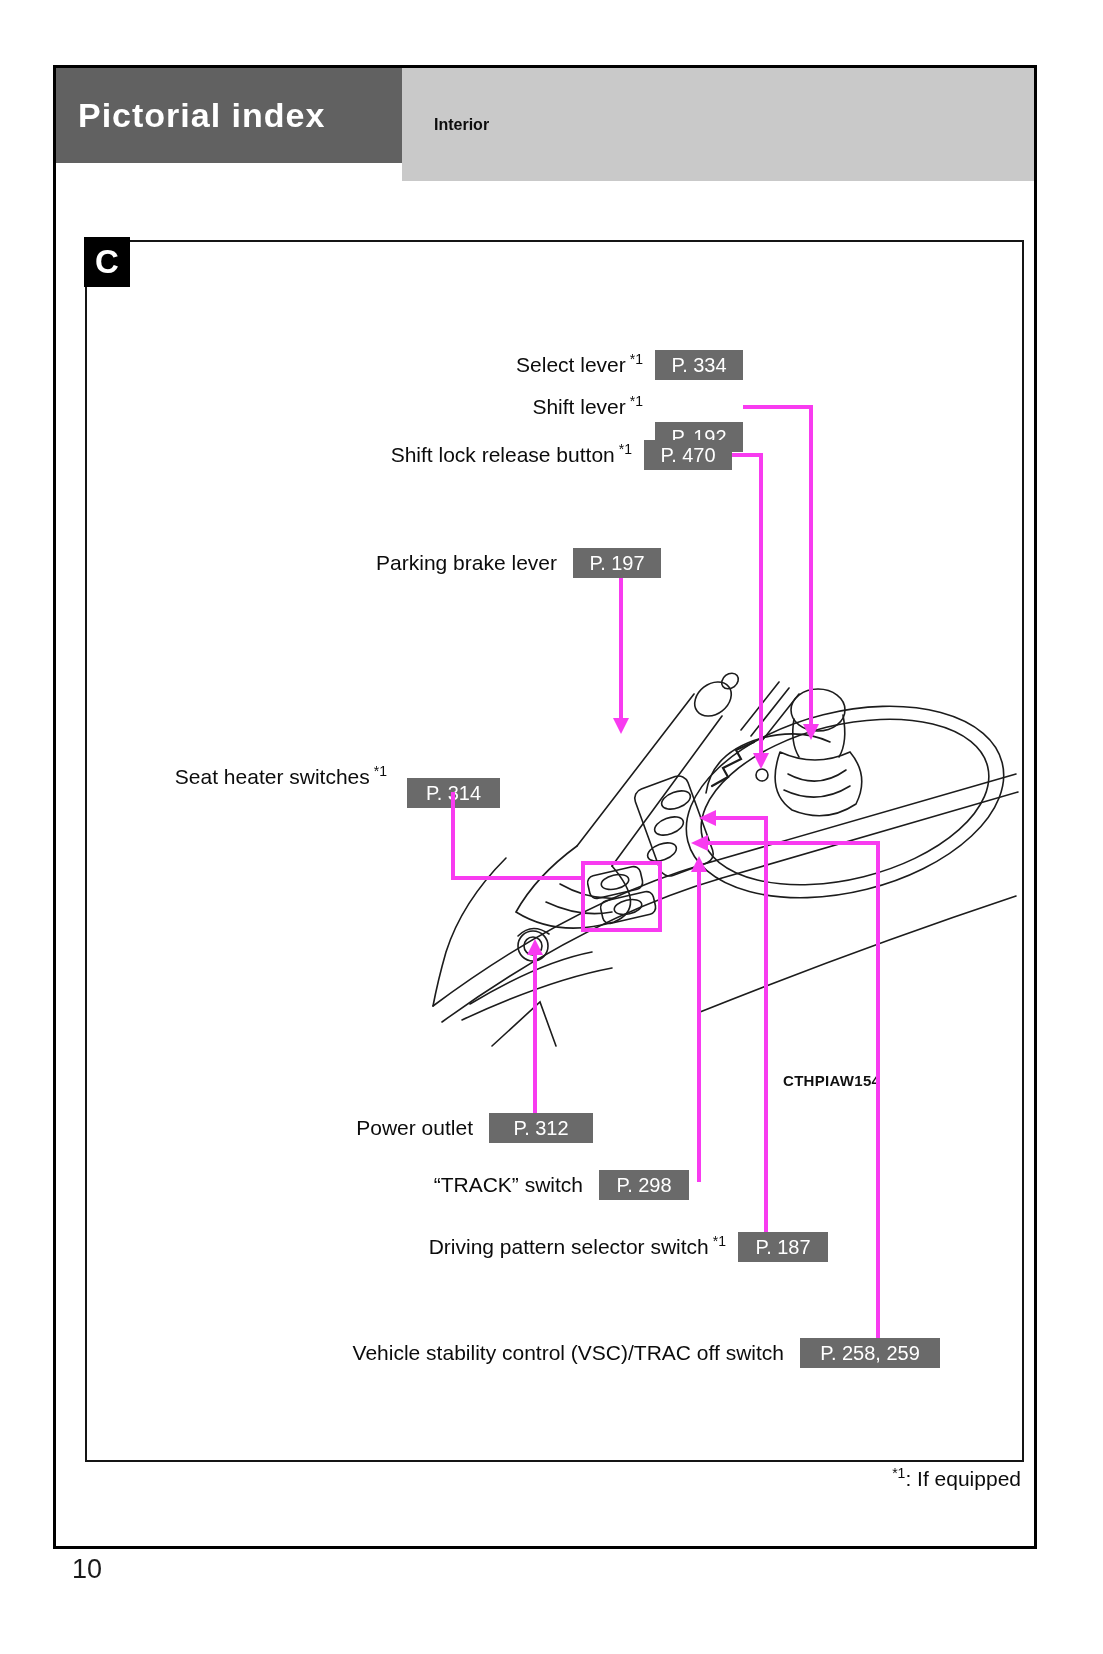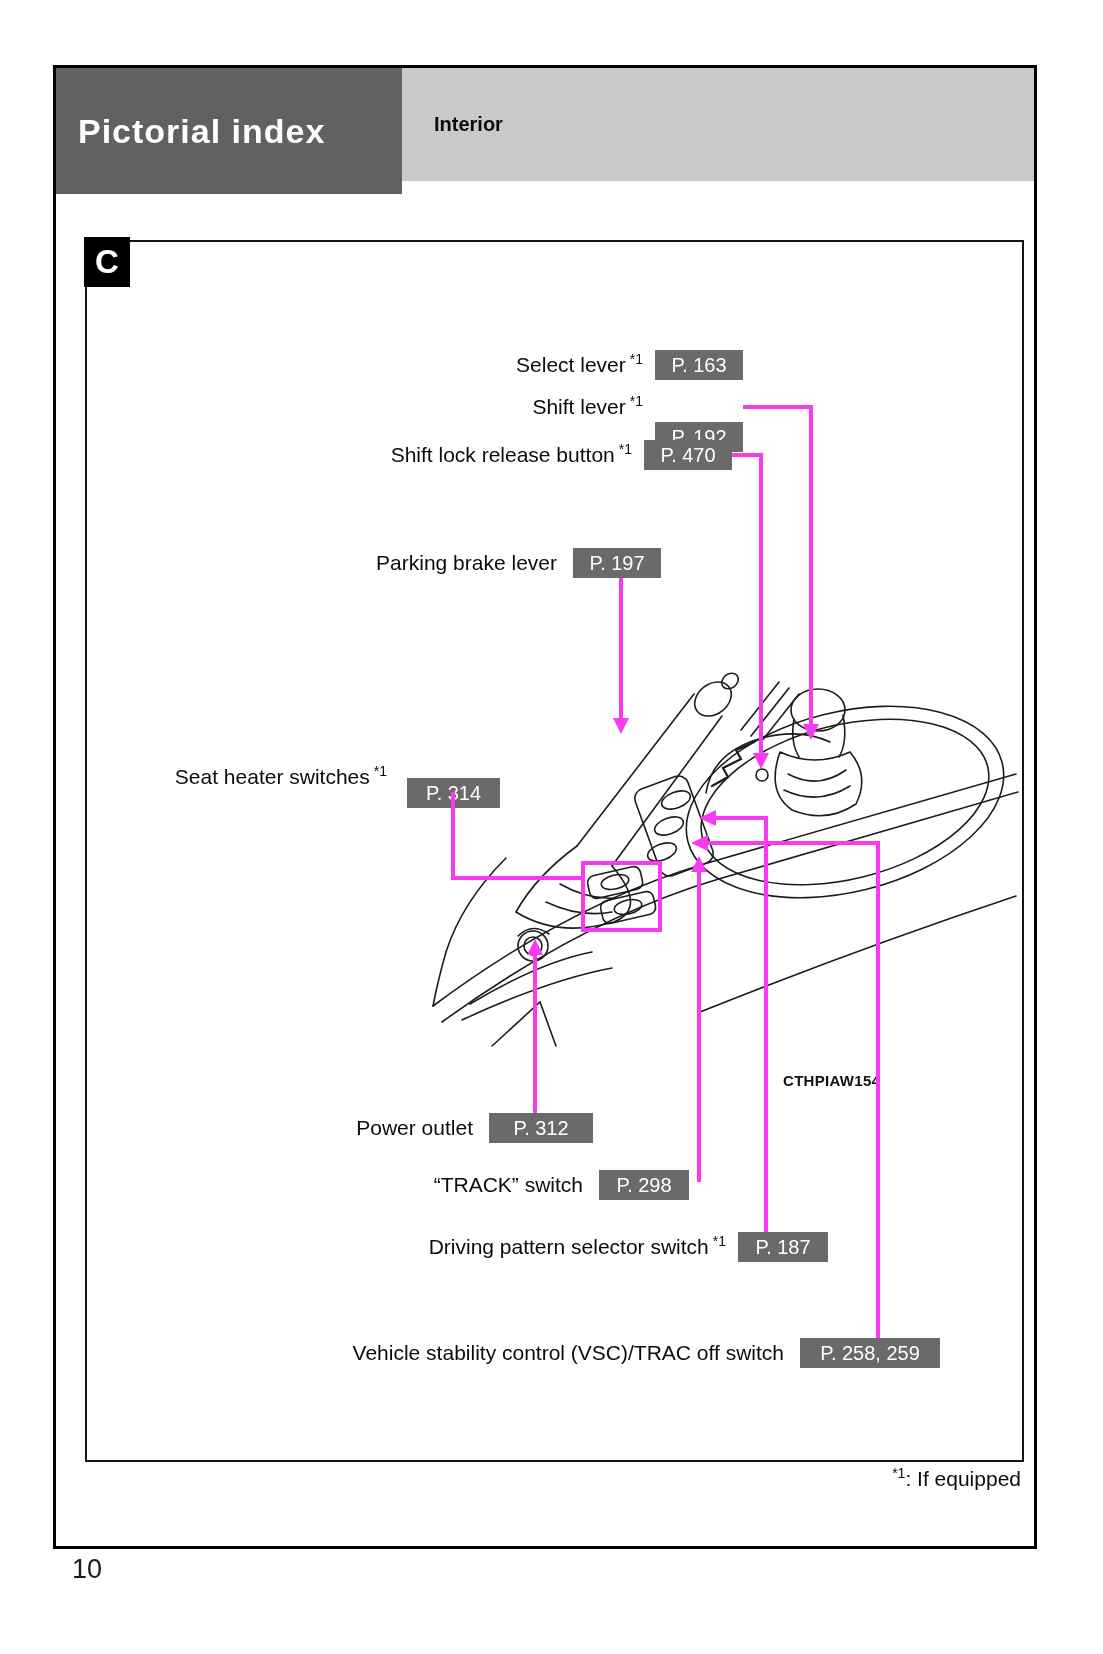--- a/index.html
+++ b/index.html
@@ -9,32 +9,32 @@
     overflow:hidden;
   }
   .abs{position:absolute;}
   
   .page-frame{
     left:53px;top:65px;width:978px;height:1478px;
     border:3px solid #000;
   }
   
   .hdr-dark{
-    left:56px;top:68px;width:346px;height:126px;background:#616161;
+    left:56px;top:68px;width:346px;height:95px;background:#616161;
     display:flex;align-items:center;
   }
   .hdr-dark span{
     color:#fff;font-weight:bold;font-size:34px;letter-spacing:1px;padding-left:22px;
   }
   .hdr-light{
     left:402px;top:68px;width:632px;height:113px;background:#c9c9c9;
     display:flex;align-items:center;
   }
   .hdr-light span{
-    color:#0d0d0d;font-weight:bold;font-size:20px;padding-left:32px;
+    color:#0d0d0d;font-weight:bold;font-size:16px;padding-left:32px;
   }
   
   .content-box{
     left:85px;top:240px;width:935px;height:1218px;border:2px solid #151515;background:#fff;
   }
   .c-badge{
     left:84px;top:237px;width:46px;height:50px;background:#000;
     display:flex;align-items:center;justify-content:center;
     color:#fff;font-weight:bold;font-size:33px;
   }
@@ -72,21 +72,21 @@
 <div class="abs hdr-light">
   <span>Interior</span>
 </div>
 
 <div class="abs content-box"></div>
 <div class="abs c-badge">C</div>
 
 <div class="abs lbl" style="left:90px;top:350px;width:553px;">
   <span>Select lever</span><sup>*1</sup>
 </div>
-<div class="abs refbox" style="left:655px;top:350px;width:88px;">P. 163</div>
+<div class="abs refbox" style="left:655px;top:350px;width:88px;">P. 334</div>
 
 <div class="abs lbl" style="left:90px;top:392px;width:553px;">
   <span>Shift lever</span><sup>*1</sup>
 </div>
 <div class="abs refbox" style="left:655px;top:392px;width:88px;margin-top:30px;">P. 192</div>
 
 <div class="abs lbl" style="left:90px;top:440px;width:542px;">
   <span>Shift lock release button</span><sup>*1</sup>
 </div>
 <div class="abs refbox" style="left:644px;top:440px;width:88px;">P. 470</div>

